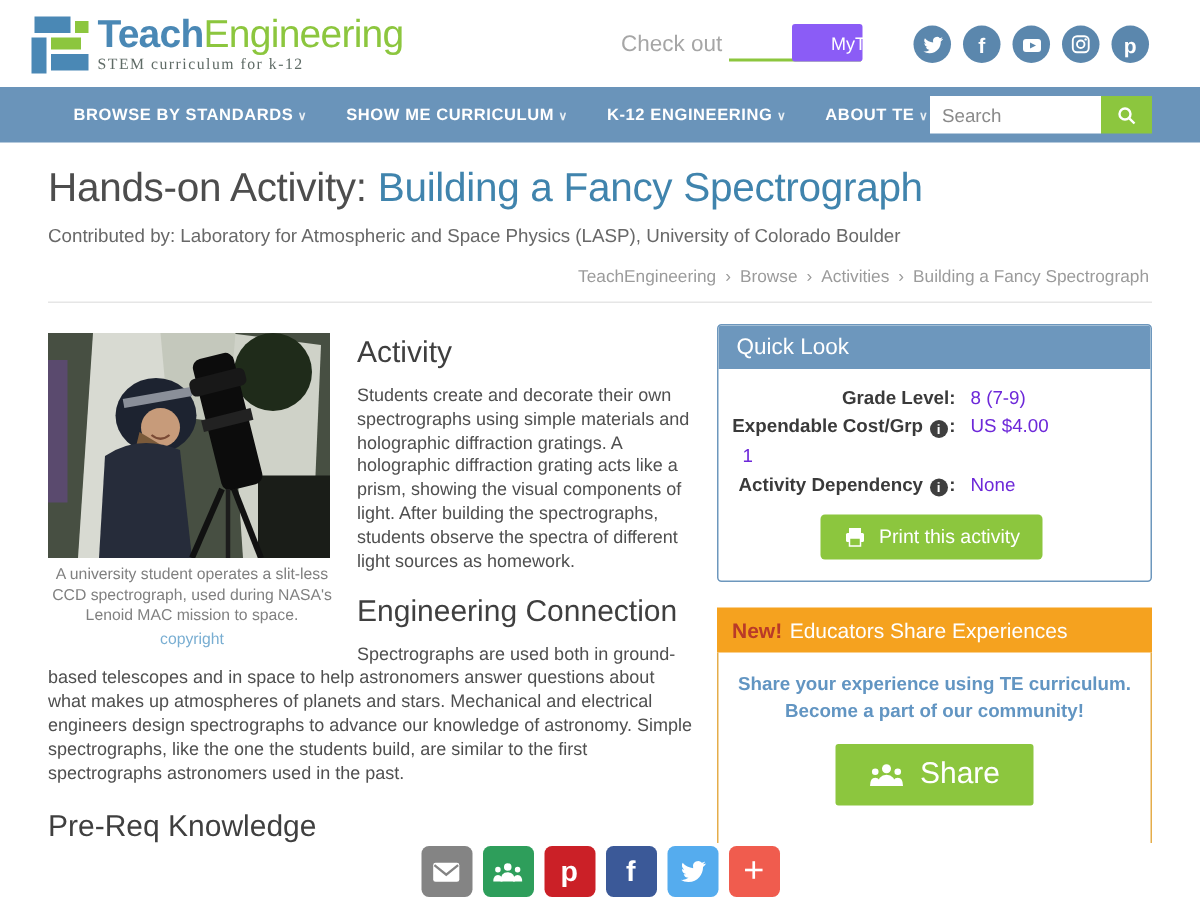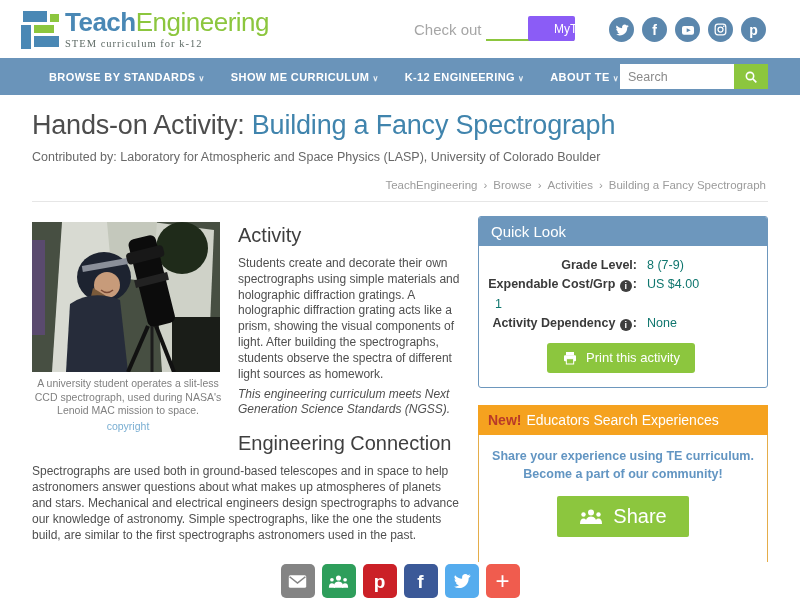--- a/index.html
+++ b/index.html
@@ -70,21 +70,21 @@
   .h2-pr { margin-top:16px !important; }
 
   
   .sidebar { position:absolute; left:478px; top:216px; width:290px; }
   .quicklook { border:1px solid #6d97bd; border-radius:3px; overflow:hidden; background:#fff; }
   .ql-head { background:#6d97bd; color:#fff; font-size:15px; height:29px; line-height:29px;
              padding-left:12px; }
   .ql-body { padding:12px 10px 12px 6px; }
   .ql-row { display:flex; margin-bottom:5px; font-size:12.5px; }
   .ql-label { width:152px; text-align:right; font-weight:bold; color:#3a3a3a; flex-shrink:0; }
-  .ql-value { padding-left:10px; color:#0f766e; }
+  .ql-value { padding-left:10px; color:#6d28d9; }
   .ql-value.link { color:#6f9fc4; cursor:pointer; }
   .info-i { display:inline-block; width:12px; height:12px; border-radius:50%; background:#3f3f3f;
             color:#fff; font-size:9px; line-height:12px; text-align:center; font-weight:bold;
             margin:0 1px; vertical-align:-1px; cursor:pointer; }
   .print-btn { display:flex; align-items:flex-start; gap:8px; margin:12px auto 2px; background:#8cc63e;
                color:#fff; border:none; border-radius:3px; padding:7px 15px; font-size:13px;
                cursor:pointer; font-family:"Liberation Sans", sans-serif; }
 
   .share-panel { margin-top:17px; }
   .sp-head { background:#f5a21f; height:30px; line-height:30px; padding-left:10px; font-size:14px; }
@@ -207,21 +207,20 @@
       <line x1="116" y1="104" x2="96" y2="150" stroke="#111" stroke-width="4"></line>
       <line x1="124" y1="104" x2="142" y2="150" stroke="#111" stroke-width="4"></line>
       <line x1="120" y1="104" x2="120" y2="150" stroke="#1c1c1c" stroke-width="3"></line>
     </svg>
     <figcaption>A university student operates a slit-less CCD spectrograph, used during NASA's Lenoid MAC mission to space.</figcaption>
     <span class="copyright">copyright</span>
   </figure>
 
   <h2>Activity</h2>
   <p>Students create and decorate their own spectrographs using simple materials and holographic diffraction gratings. A holographic diffraction grating acts like a prism, showing the visual components of light. After building the spectrographs, students observe the spectra of different light sources as homework.</p>
-  <p class="ngss">This engineering curriculum meets Next Generation Science Standards (NGSS).</p>
 
   <h2 class="h2-ec">Engineering Connection</h2>
   <p>Spectrographs are used both in ground-based telescopes and in space to help astronomers answer questions about what makes up atmospheres of planets and stars. Mechanical and electrical engineers design spectrographs to advance our knowledge of astronomy. Simple spectrographs, like the one the students build, are similar to the first spectrographs astronomers used in the past.</p>
 
   <h2 class="h2-pr">Pre-Req Knowledge</h2>
 </div>
 
 <div class="sidebar">
   <div class="quicklook">
     <div class="ql-head">Quick Look</div>
@@ -247,21 +246,21 @@
             <rect x="3" y="8" width="18" height="9" rx="1.5" fill="#fff"></rect>
             <rect x="6.5" y="13" width="11" height="8" fill="#8cc63e" stroke="#fff" stroke-width="1.5"></rect>
           </svg>
         <span>Print this activity</span>
       </button>
     </div>
   </div>
 
   <div class="share-panel">
     <div class="sp-head">
-      <span class="sp-new">New!</span><span class="sp-title">Educators Search Experiences</span>
+      <span class="sp-new">New!</span><span class="sp-title">Educators Share Experiences</span>
     </div>
     <div class="sp-body">
       <div class="sp-line">Share your experience using TE curriculum.</div>
       <div class="sp-line">Become a part of our community!</div>
       <button class="share-btn">
         <svg width="24" height="20" viewBox="0 0 24 18" fill="#fff">
           <circle cx="4.5" cy="6.5" r="2.2"></circle>
             <circle cx="19.5" cy="6.5" r="2.2"></circle>
             <circle cx="12" cy="4.5" r="3"></circle>
           <path d="M1 16 q0-5.5 3.5-5.5 t3.5 5.5 z"></path>

